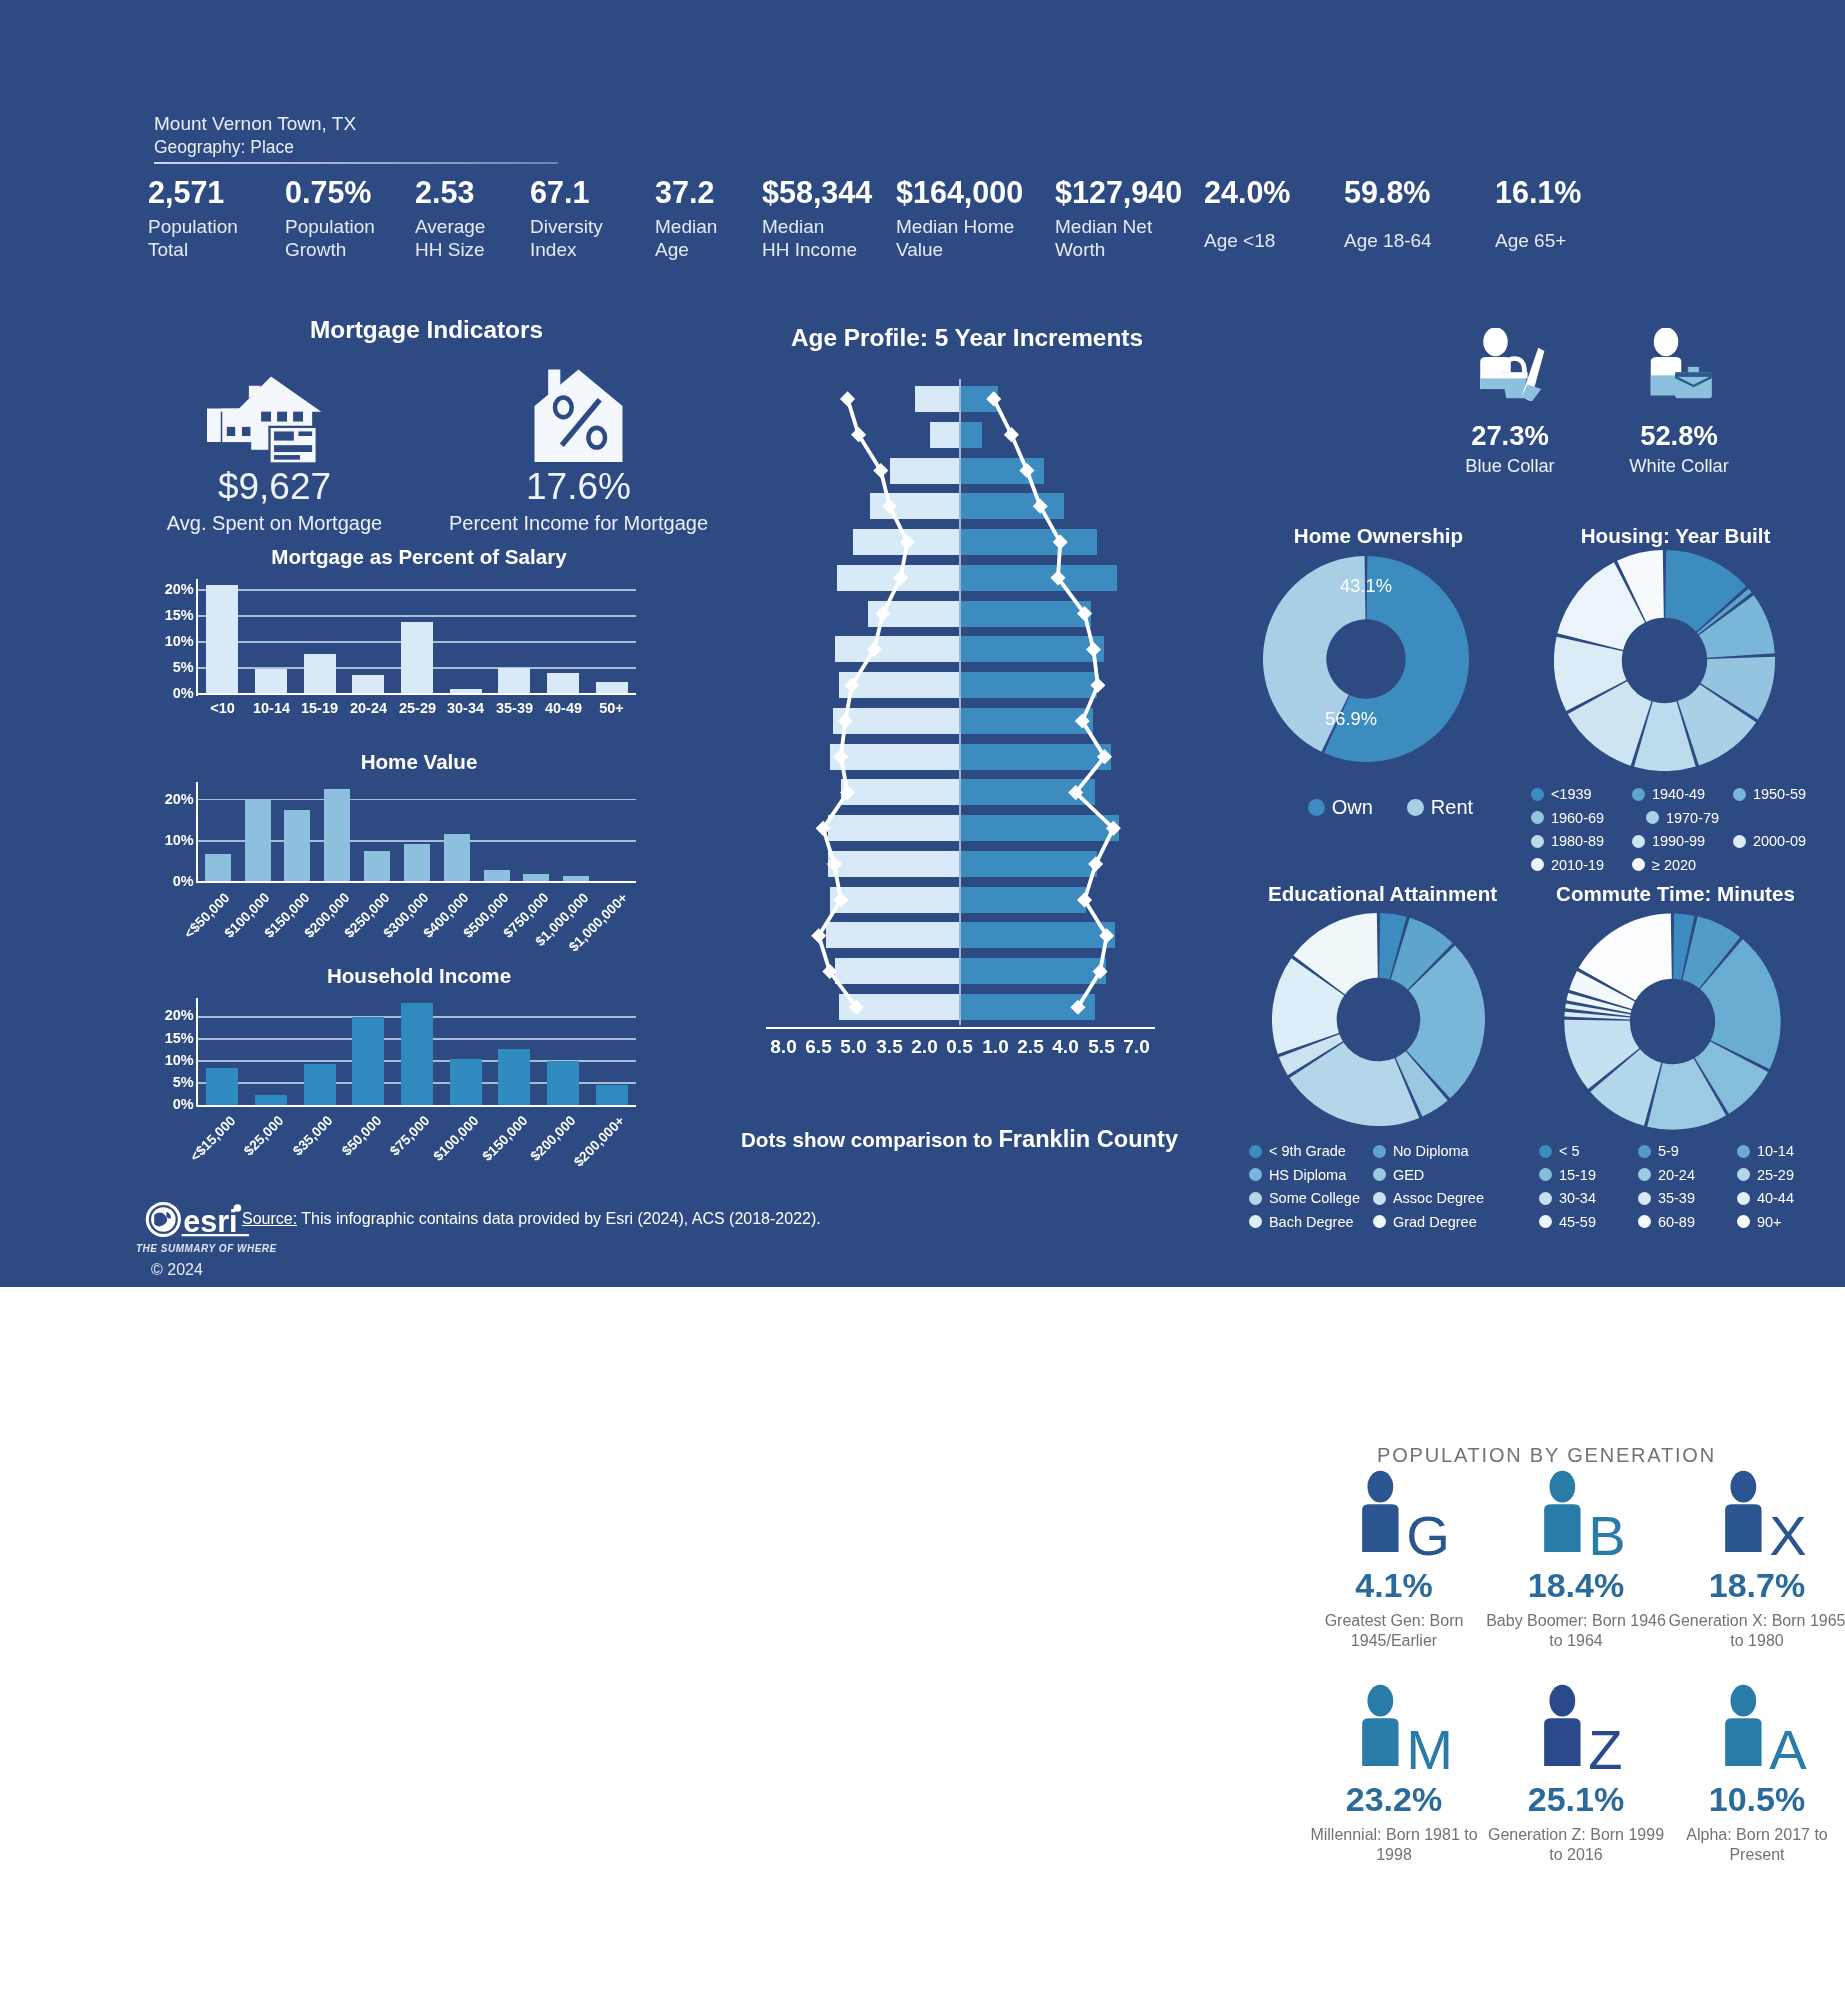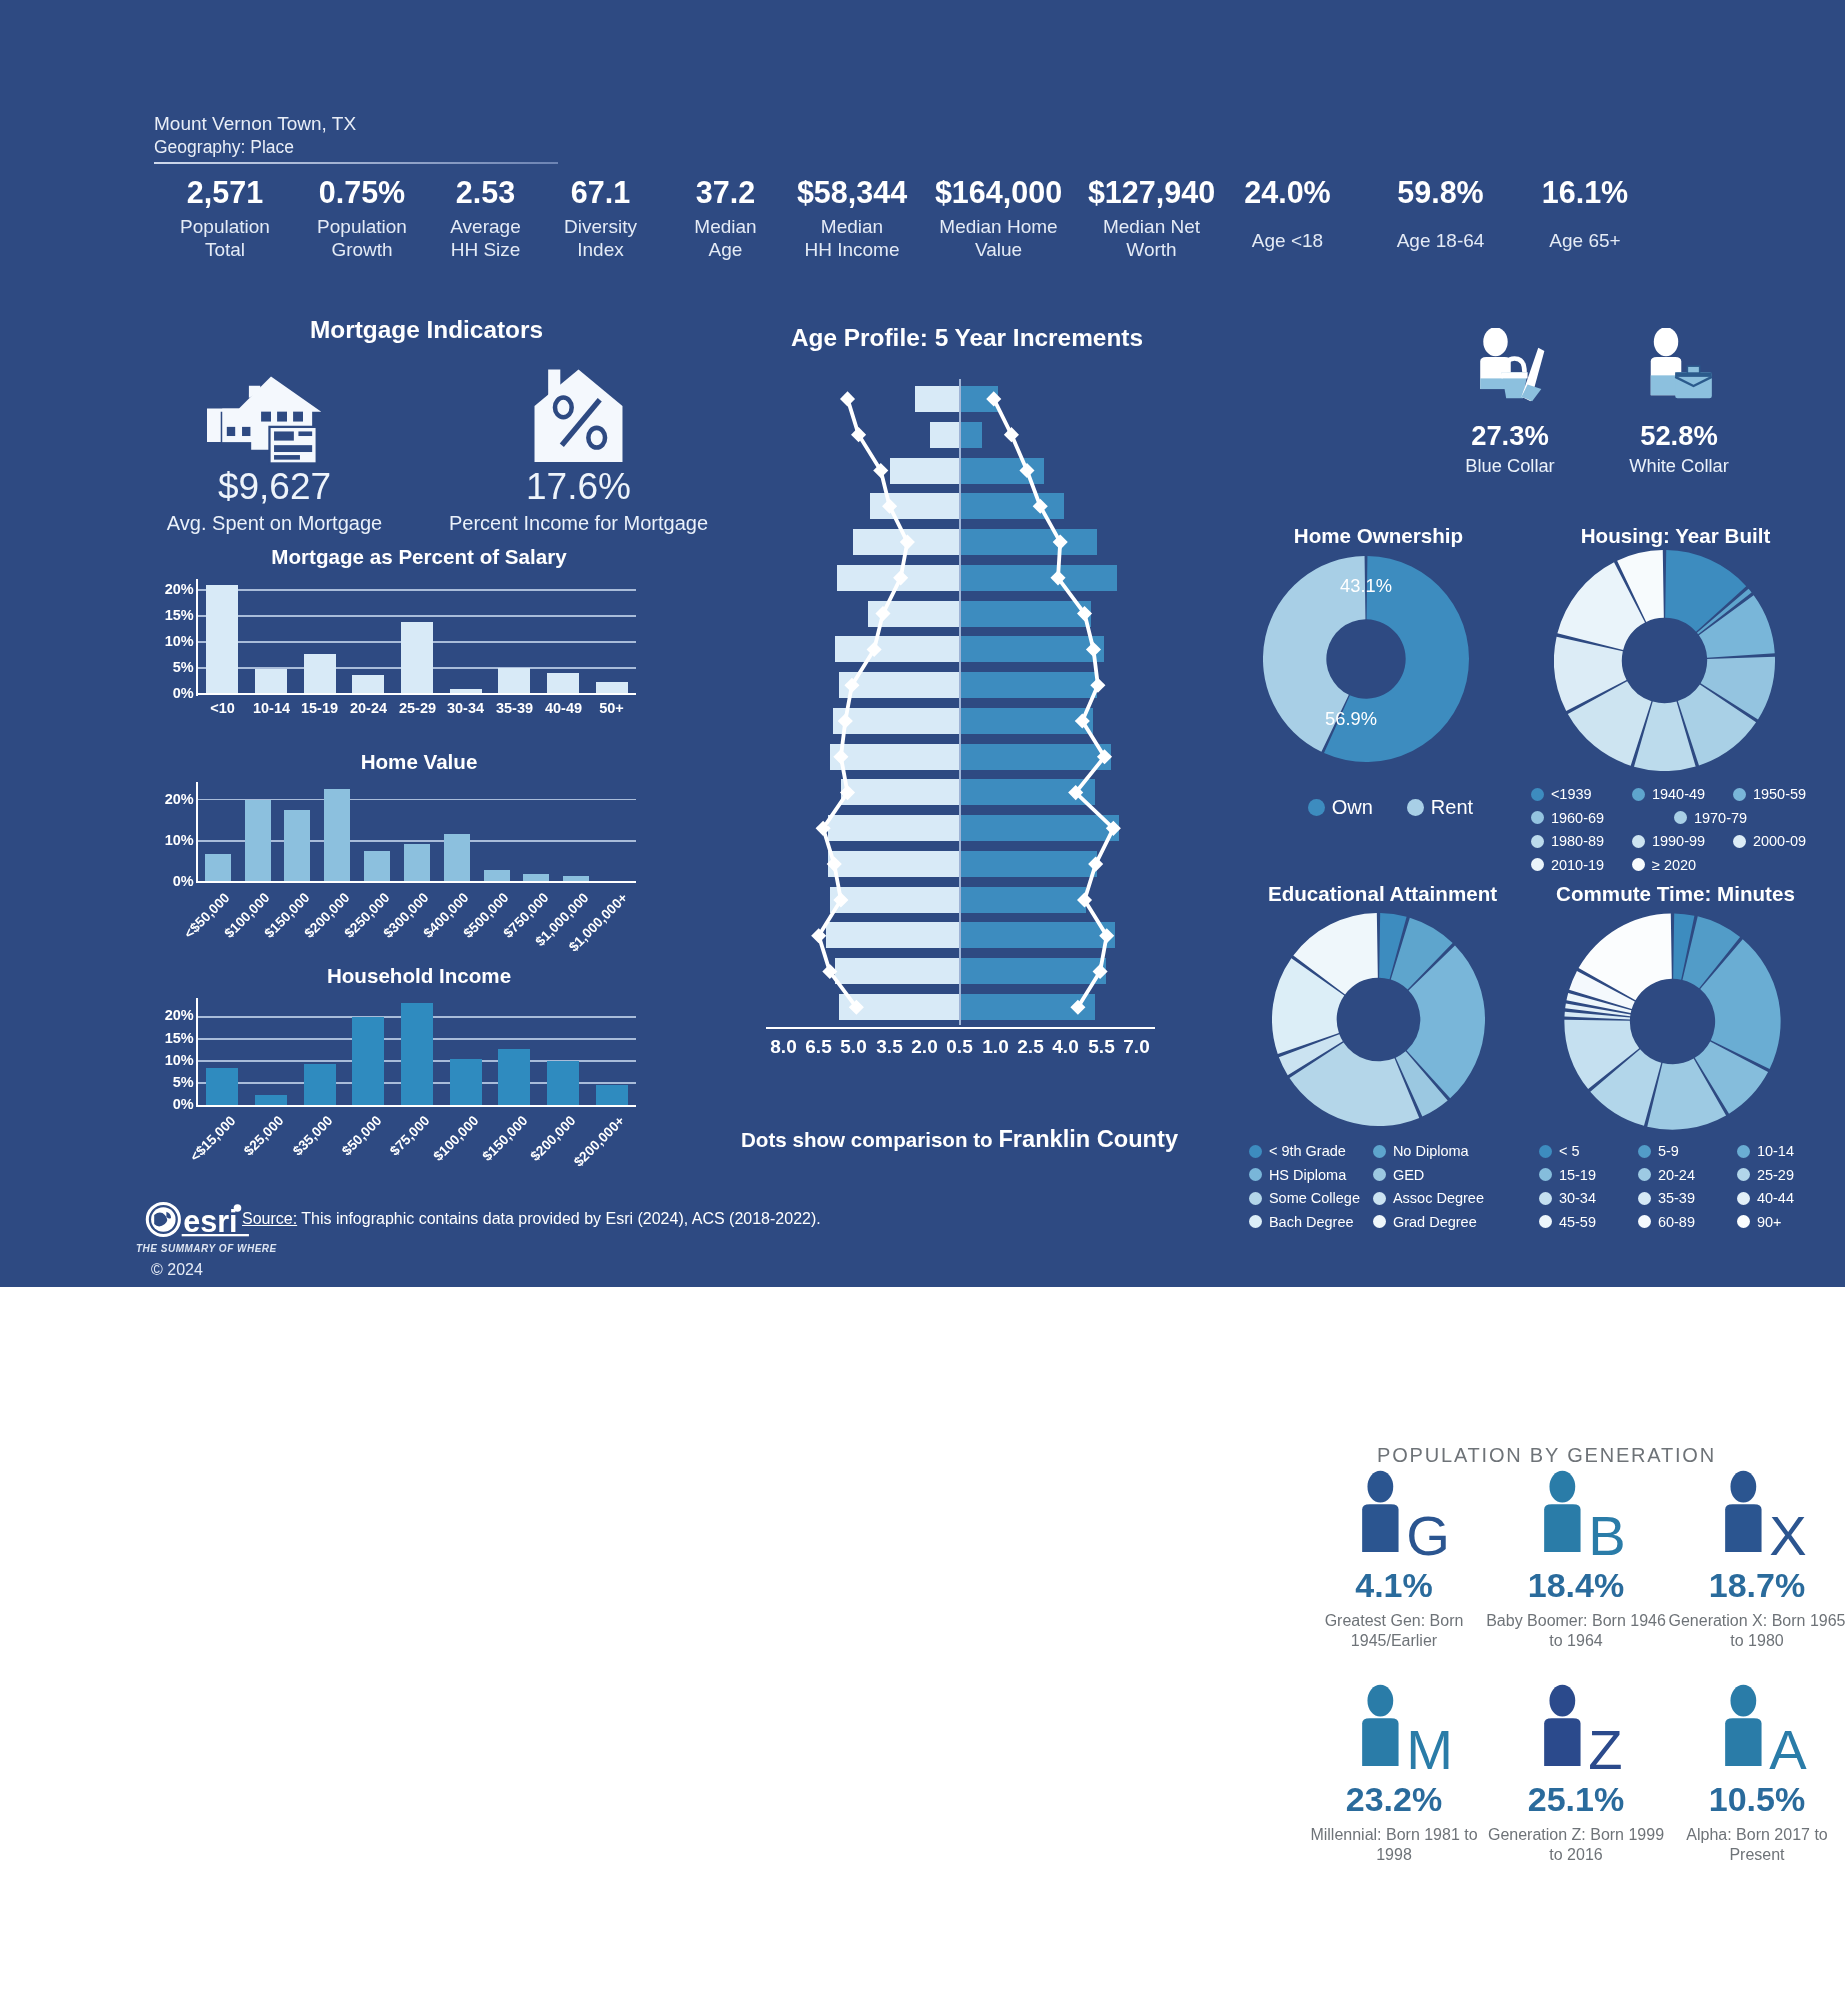--- a/index.html
+++ b/index.html
@@ -7,21 +7,21 @@
   .panel{position:absolute;left:0;top:0;width:1845px;height:1287px;background:#2e4a82;}
   .wrap{position:relative;width:1845px;height:2015px;overflow:hidden;}
 
   
   #title{position:absolute;left:152px;top:46px;font-size:50px;font-weight:bold;color:#ffffff;letter-spacing:0.4px;}
   #subtitle1{position:absolute;left:154px;top:113px;font-size:19px;color:#e9eef7;}
   #subtitle2{position:absolute;left:154px;top:137px;font-size:17.5px;color:#e9eef7;}
   #hrule{position:absolute;left:154px;top:162px;width:404px;height:2.3px;background:linear-gradient(to right,#cfd9ec,#6d84b4);}
 
   
-  .kpi{position:absolute;top:175px;text-align:center;}
+  .kpi{position:absolute;top:175px;text-align:left;}
   .kpi .v{font-size:30.5px;font-weight:bold;color:#ffffff;line-height:1.15;white-space:nowrap;}
   .kpi .l{font-size:19px;color:#e4ebf6;line-height:1.18;margin-top:6.1px;white-space:nowrap;}
 
   
   .sect-title{position:absolute;font-weight:bold;color:#ffffff;text-align:center;}
 
   
   .mi-val{position:absolute;font-size:37px;color:#eef4fb;text-align:center;}
   .mi-lab{position:absolute;font-size:20px;color:#eaf1fa;text-align:center;}
 
@@ -471,21 +471,21 @@
         <span class="lt">1940-49</span>
       </div>
       <div class="li" style="width: 101px;">
         <span class="dot" style="background: rgb(121, 182, 217);"></span>
         <span class="lt">1950-59</span>
       </div>
       <div class="li" style="width: 115px;">
         <span class="dot" style="background: rgb(148, 196, 224);"></span>
         <span class="lt">1960-69</span>
       </div>
-      <div class="li" style="width: 101px; margin-left: 28px;">
+      <div class="li" style="width: 101px;">
         <span class="dot" style="background: rgb(169, 208, 230);"></span>
         <span class="lt">1970-79</span>
       </div>
       <div class="li" style="width: 101px;">
         <span class="dot" style="background: rgb(188, 219, 236);"></span>
         <span class="lt">1980-89</span>
       </div>
       <div class="li" style="width: 101px;">
         <span class="dot" style="background: rgb(205, 228, 241);"></span>
         <span class="lt">1990-99</span>

